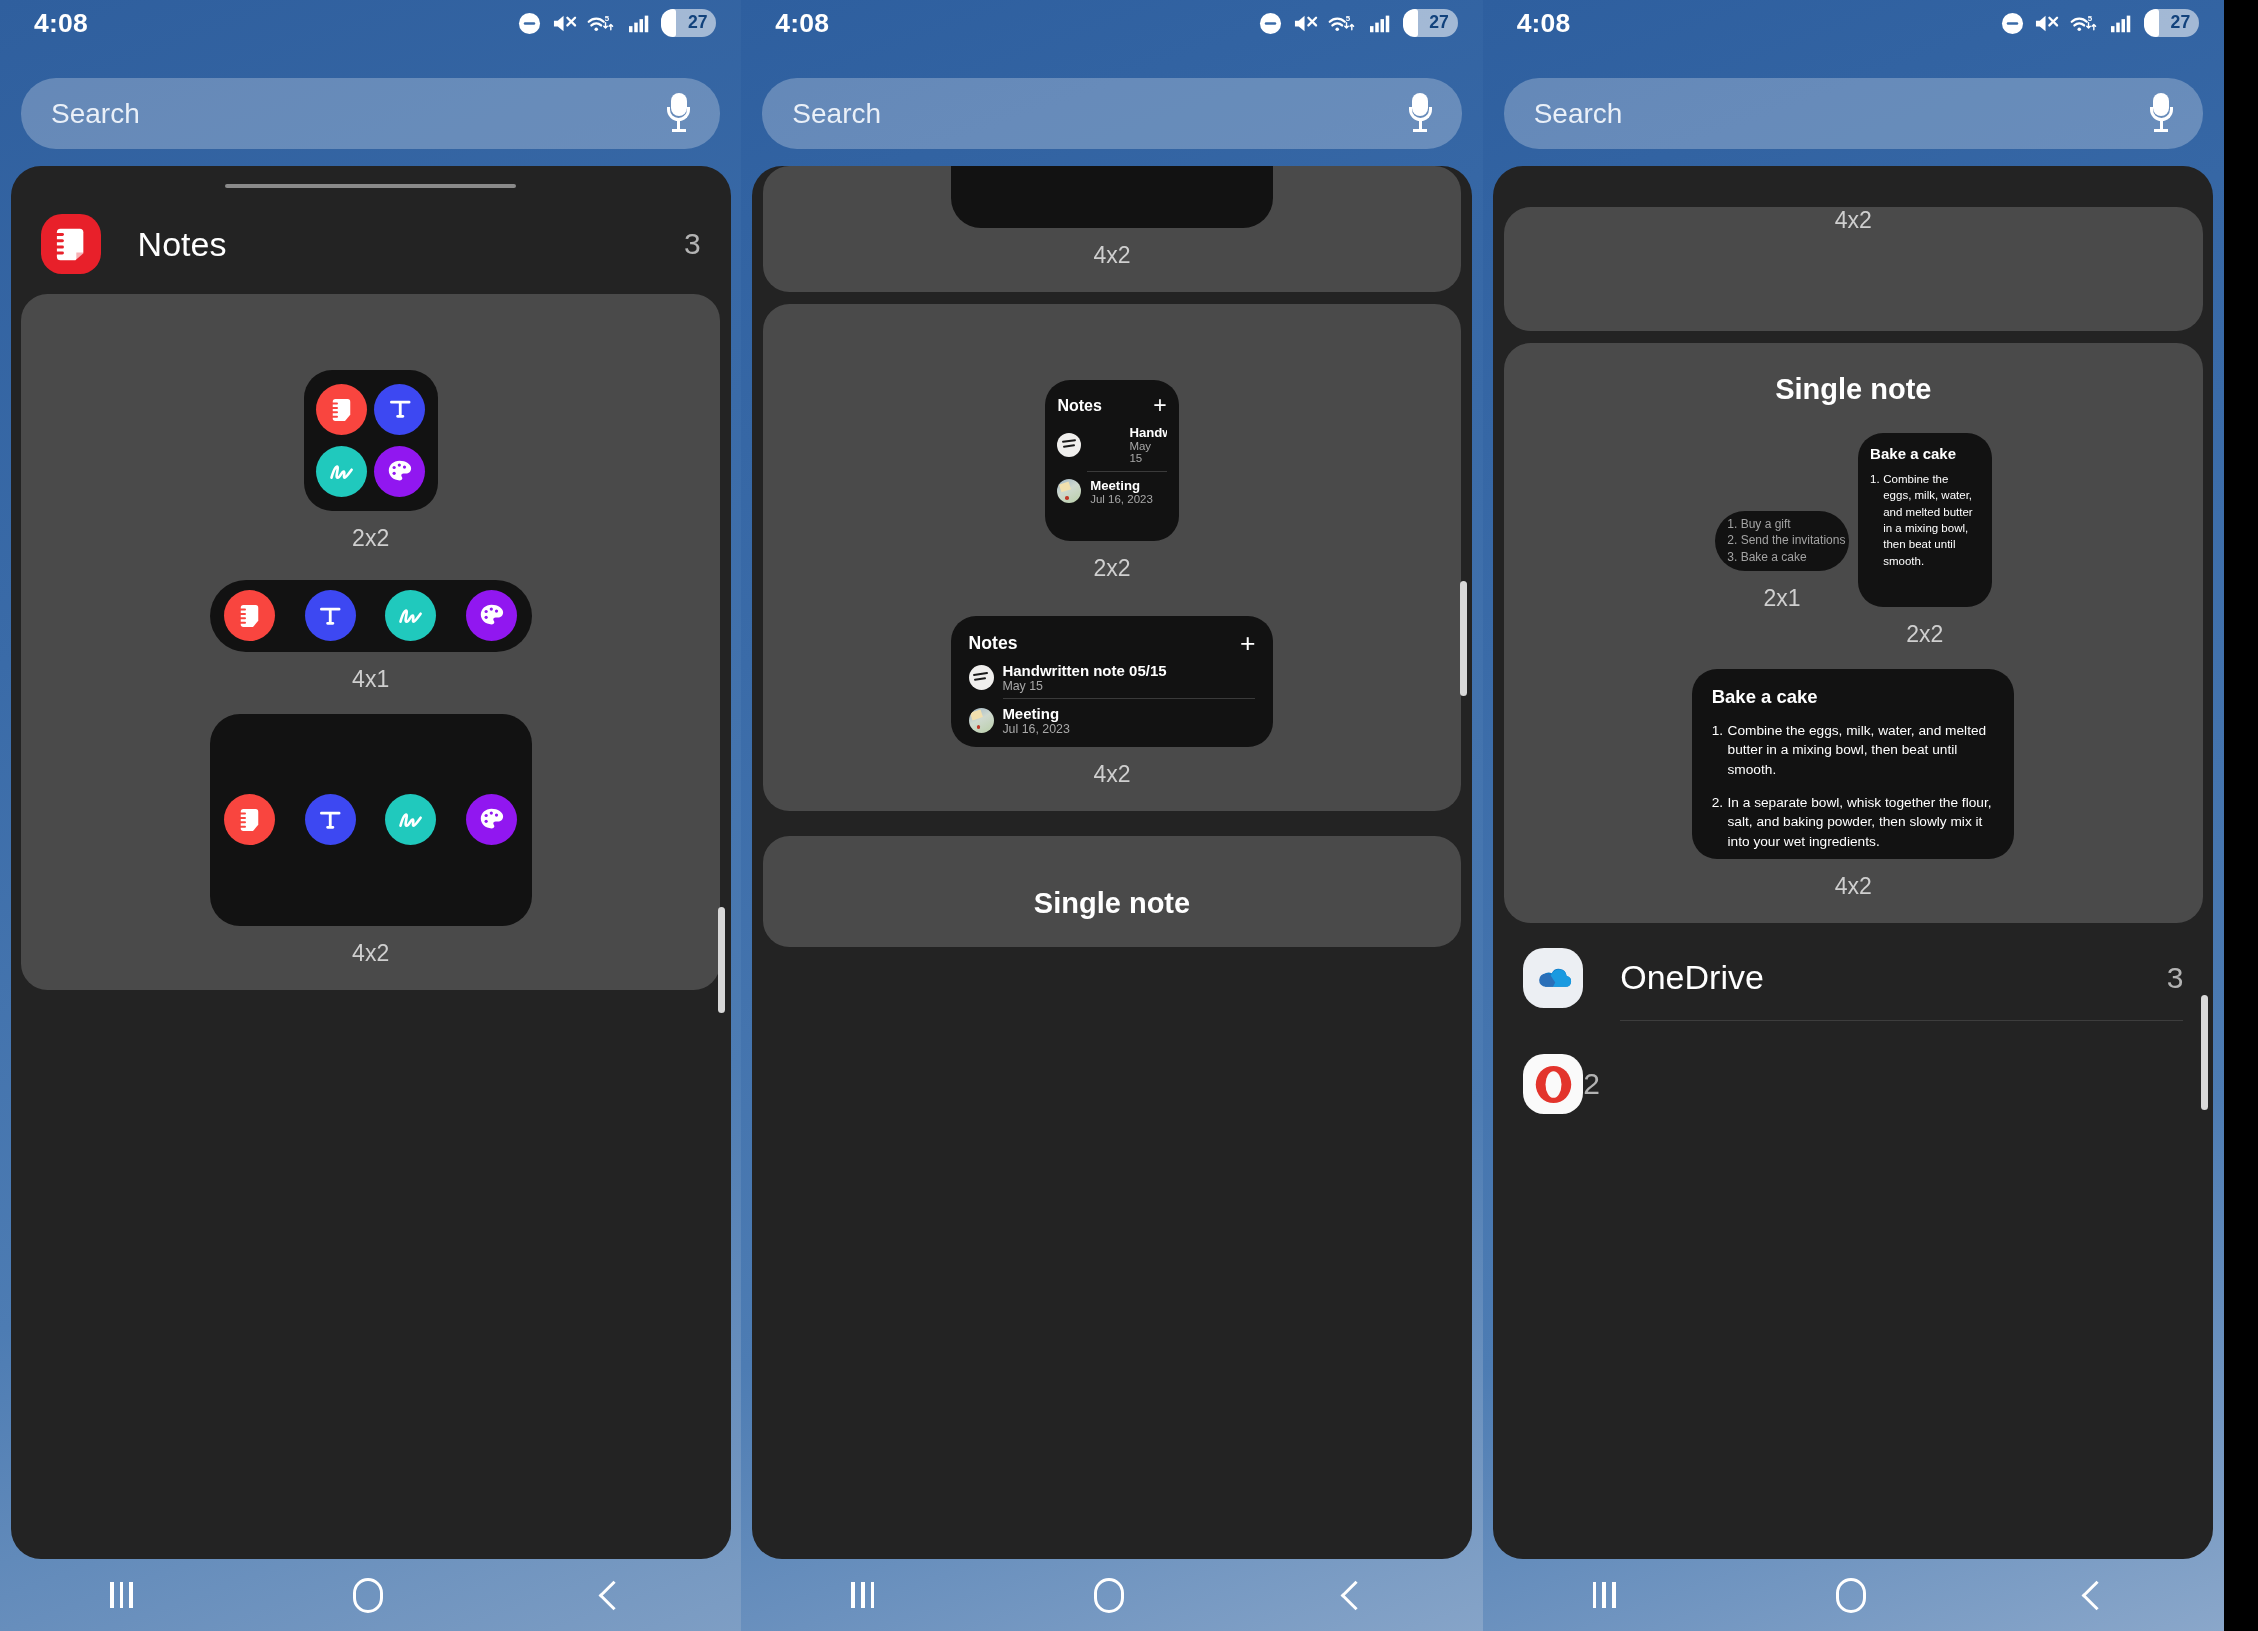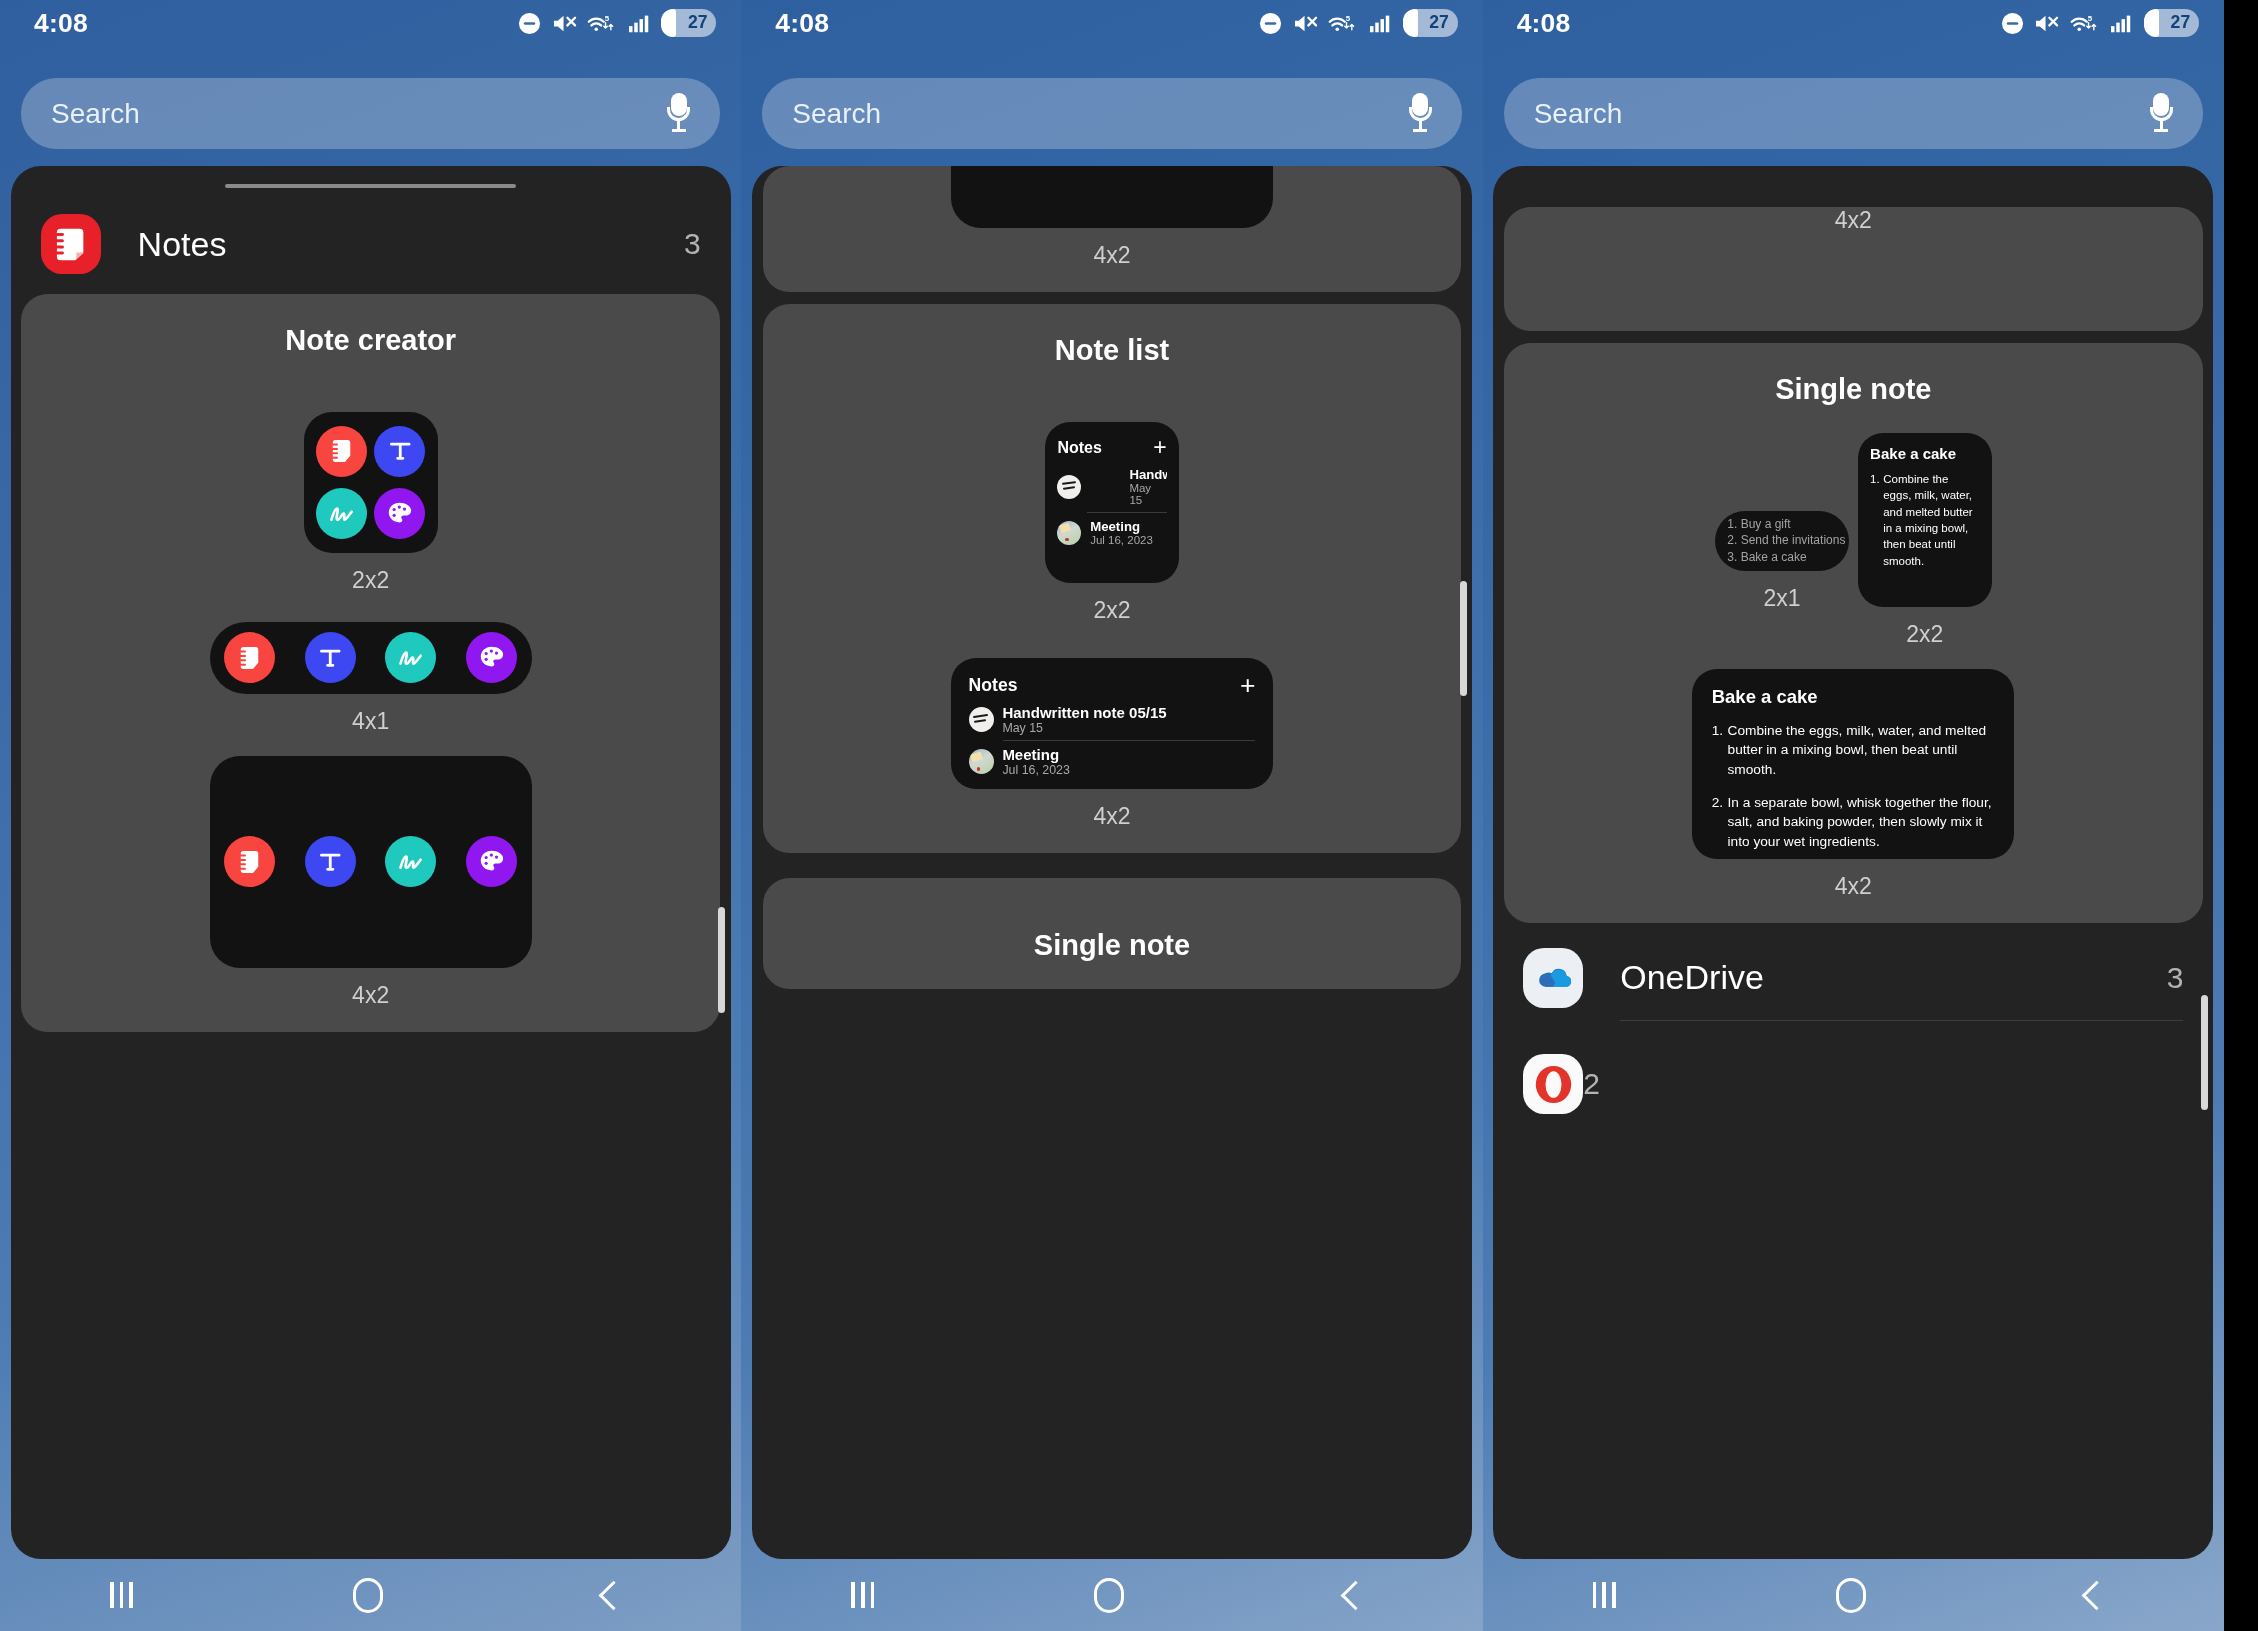--- a/index.html
+++ b/index.html
@@ -255,21 +255,20 @@
               <rect x="0" y="22" width="11" height="3.4" rx="1.7" fill="#e8202a"></rect>
               <rect x="0" y="29" width="11" height="3.4" rx="1.7" fill="#e8202a"></rect>
               <path d="M34 30l-9 9v-9z" fill="#e8202a" opacity=".35"></path>
             </svg>
           </div>
           <div class="app-name">Notes</div>
           <div class="app-count">3</div>
         </div>
 
         <div class="group" style="margin-top:7px;">
-          <div class="group-title">Note creator</div>
 
           <div class="wcell" style="margin-top:55px;">
             <div class="wg wg-2x2-creator">
               <span class="circ" style="width:51px;height:51px;background:#f9453f;">
                 <svg width="21" height="24" viewBox="0 0 24 27">
                     <path d="M5 1h14a3 3 0 013 3v15l-6 7H5a3 3 0 01-3-3V4a3 3 0 013-3z" fill="#fff"></path>
                     <rect x="0" y="5" width="8" height="2.3" rx="1.15" fill="#f9453f"></rect>
                     <rect x="0" y="10" width="8" height="2.3" rx="1.15" fill="#f9453f"></rect>
                     <rect x="0" y="15" width="8" height="2.3" rx="1.15" fill="#f9453f"></rect>
                     <rect x="0" y="20" width="8" height="2.3" rx="1.15" fill="#f9453f"></rect>
@@ -438,21 +437,20 @@
       <div class="sheet-inner">
 
         <div class="group" style="margin-top:0;padding-top:0;">
           <div class="wcell" style="margin-top:0;">
             <div class="wg" style="width:322px;height:62px;border-radius:0 0 30px 30px;"></div>
             <div class="wlabel">4x2</div>
           </div>
         </div>
 
         <div class="group">
-          <div class="group-title">Note list</div>
 
           <div class="wcell" style="margin-top:55px;">
             <div class="wg wg-notelist-2x2">
               <div class="nl-head">
                 <span class="nl-title" style="font-size:16px;">Notes</span>
                 <span class="plus" style="font-size:23px;">+</span>
               </div>
               <div class="nl-item" style="margin-top:8px;">
                 <span class="nl-thumb thumb-hand" style="width:24px;height:24px;">
                   <span class="scr1" style="left:4.4px;top:7px;width:14px;height:1.8px;"></span>

